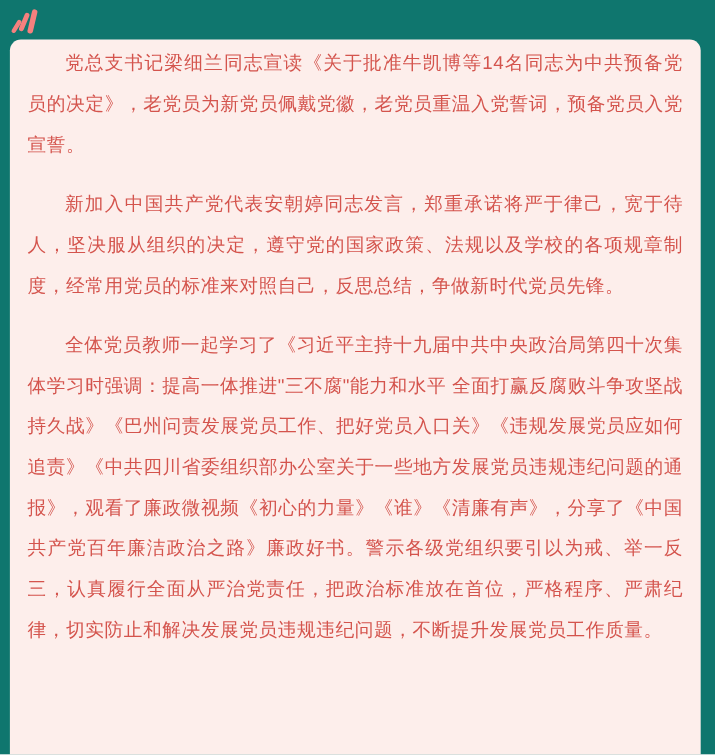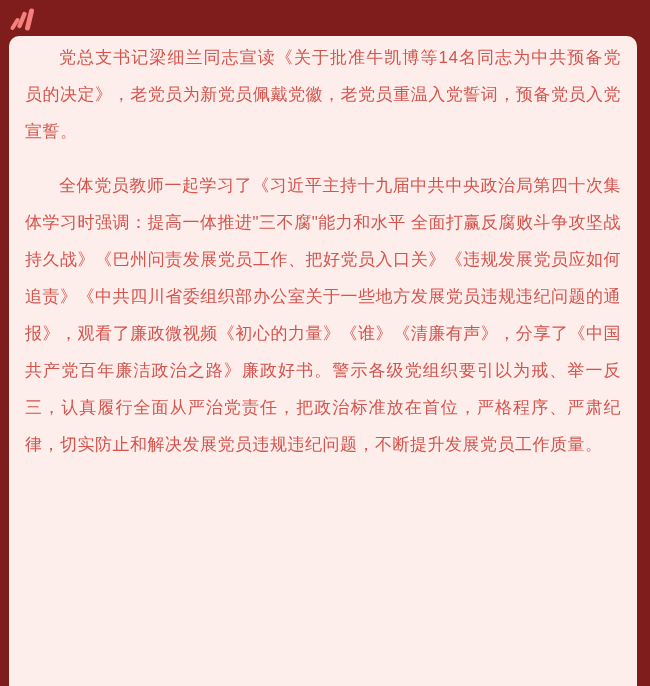--- a/index.html
+++ b/index.html
@@ -8,21 +8,21 @@
     width: 650px;
     height: 686px;
     overflow: hidden;
     background: #ffffff;
     font-family: "Liberation Sans", sans-serif;
   }
   .page {
     position: relative;
     width: 650px;
     height: 686px;
-    background: #7f1d1d;
+    background: #0f766e;
   }
   .quote-deco {
     position: absolute;
     left: 8px;
     top: 6px;
     width: 30px;
     height: 34px;
     z-index: 2;
   }
   .panel {
@@ -58,17 +58,18 @@
   <span class="quote-deco">
     <svg width="30" height="34" viewBox="0 0 30 34" xmlns="http://www.w3.org/2000/svg">
       <line x1="4.5" y1="22" x2="9.5" y2="14" stroke="#f5807e" stroke-width="4" stroke-linecap="round"></line>
       <line x1="11.5" y1="20" x2="16.5" y2="8" stroke="#f5807e" stroke-width="4.5" stroke-linecap="round"></line>
       <line x1="19.5" y1="22" x2="23.5" y2="5" stroke="#f5807e" stroke-width="5" stroke-linecap="round"></line>
     </svg>
   </span>
 
   <div class="panel">
     <p>党总支书记梁细兰同志宣读《关于批准牛凯博等14名同志为中共预备党员的决定》，老党员为新党员佩戴党徽，老党员重温入党誓词，预备党员入党宣誓。</p>
+    <p>新加入中国共产党代表安朝婷同志发言，郑重承诺将严于律己，宽于待人，坚决服从组织的决定，遵守党的国家政策、法规以及学校的各项规章制度，经常用党员的标准来对照自己，反思总结，争做新时代党员先锋。</p>
     <p>全体党员教师一起学习了《习近平主持十九届中共中央政治局第四十次集体学习时强调：提高一体推进"三不腐"能力和水平 全面打赢反腐败斗争攻坚战持久战》《巴州问责发展党员工作、把好党员入口关》《违规发展党员应如何追责》《中共四川省委组织部办公室关于一些地方发展党员违规违纪问题的通报》，观看了廉政微视频《初心的力量》《谁》《清廉有声》，分享了《中国共产党百年廉洁政治之路》廉政好书。警示各级党组织要引以为戒、举一反三，认真履行全面从严治党责任，把政治标准放在首位，严格程序、严肃纪律，切实防止和解决发展党员违规违纪问题，不断提升发展党员工作质量。</p>
 
   </div>
 
 </div>
 
 </body></html>

